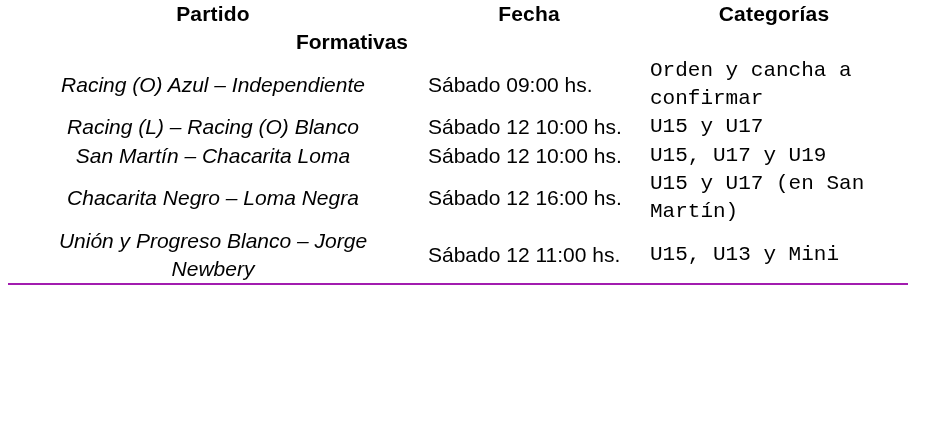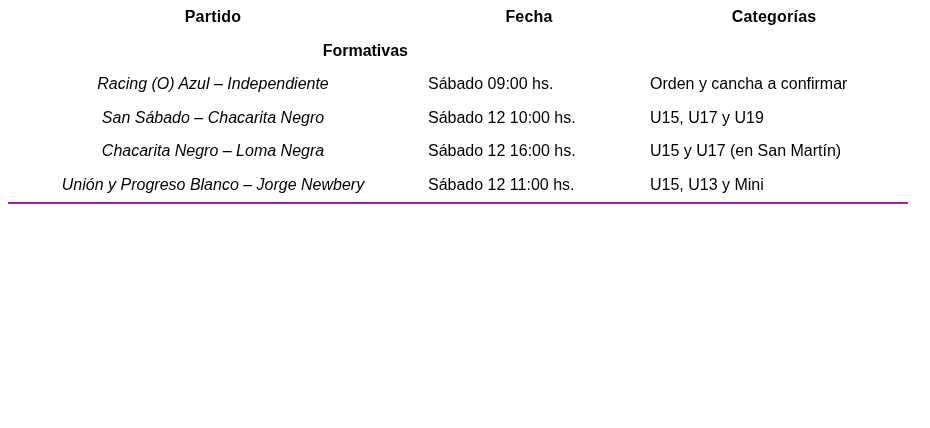--- a/index.html
+++ b/index.html
@@ -26,22 +26,22 @@
     width: 900px;
     margin: 0 0 0 8px;
   }
   table.fixtures col.c-partido { width: 410px; }
   table.fixtures col.c-fecha   { width: 222px; }
   table.fixtures col.c-cat     { width: 268px; }
 
   table.fixtures th,
   table.fixtures td {
     vertical-align: middle;
-    padding: 6px 10px;
-    font-size: 16px;
+    padding: 0 10px;
+    font-size: 21px;
     line-height: 1.35;
     border: none;
   }
 
   
   .col-left   { border-left: 2px solid #000; }
   .col-right  { border-right: 2px solid #000; }
 
   th.head {
     font-size: 25px;
@@ -64,20 +64,21 @@
     font-style: italic;
   }
   td.fecha {
     text-align: left;
     padding-left: 16px;
     margin-top: 48px;
   }
   td.cat {
     text-align: left;
     padding-left: 16px;
+    font-family: Liberation Mono, monospace;
   }
 
   tr.last td.bottom-edge {
     border-bottom: 2px solid #a21caf;
   }
 </style>
 </head>
 <body>
 
 <div class="sheet">
@@ -101,23 +102,28 @@
         <td class="col-right"></td>
       </tr>
 
       <tr>
         <td class="partido col-left col-right">Racing (O) Azul – Independiente</td>
         <td class="fecha col-right">Sábado 09:00 hs.</td>
         <td class="cat col-right">Orden y cancha a confirmar</td>
       </tr>
 
 
+      <tr>
+        <td class="partido col-left col-right">Racing (L) – Racing (O) Blanco</td>
+        <td class="fecha col-right">Sábado 12 10:00 hs.</td>
+        <td class="cat col-right">U15 y U17</td>
+      </tr>
 
       <tr>
-        <td class="partido col-left col-right">San Sábado – Chacarita Negro</td>
+        <td class="partido col-left col-right">San Martín – Chacarita Loma</td>
         <td class="fecha col-right">Sábado 12 10:00 hs.</td>
         <td class="cat col-right">U15, U17 y U19</td>
       </tr>
 
       <tr>
         <td class="partido col-left col-right">Chacarita Negro – Loma Negra</td>
         <td class="fecha col-right">Sábado 12 16:00 hs.</td>
         <td class="cat col-right">U15 y U17 (en San Martín)</td>
       </tr>
 

